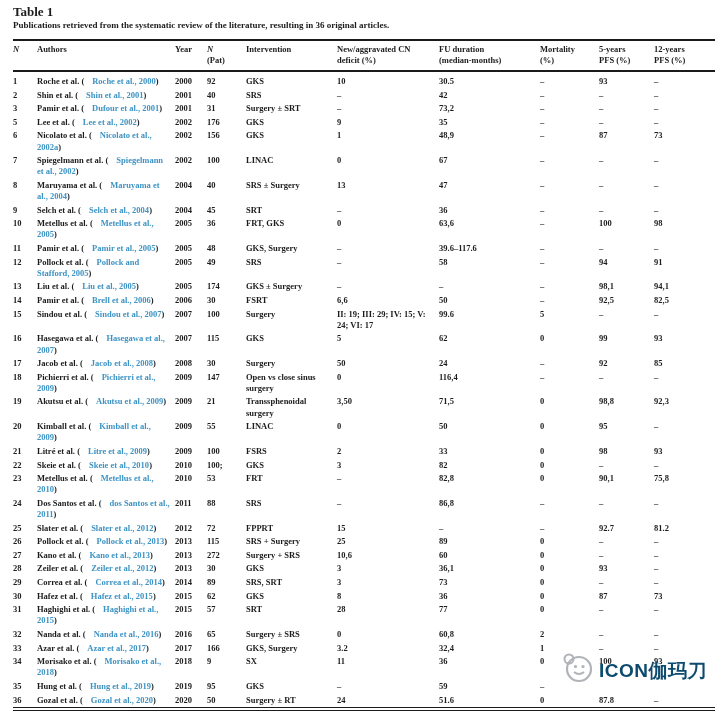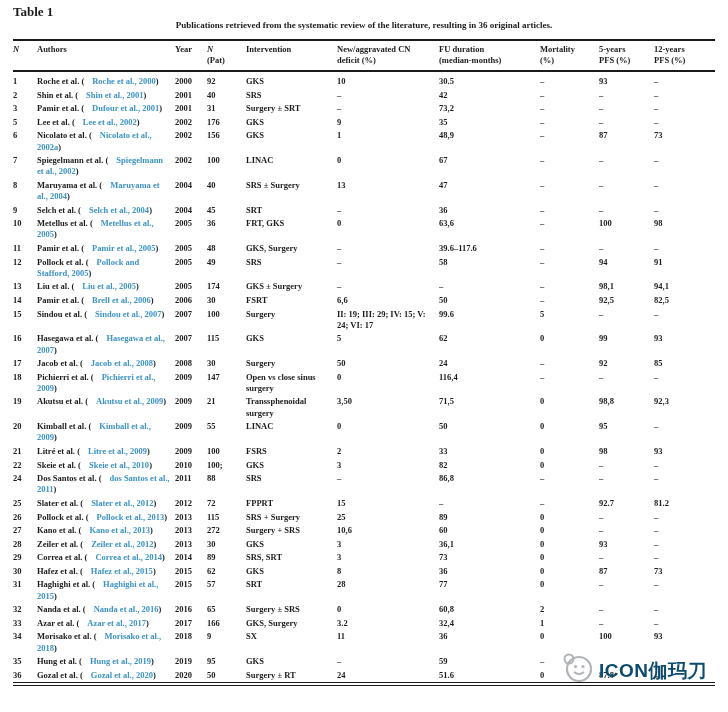--- a/index.html
+++ b/index.html
@@ -12,21 +12,20 @@
     overflow:hidden;
     box-sizing:border-box;
     padding:6px 13px 0 13px;
   }
   .table-label{
     font-size:13px;font-weight:700;line-height:12px;
   }
   .caption{
     font-size:9px;font-weight:700;line-height:11px;
     margin:2px 0 8px 0;
-    text-align:center;
   }
   table.pub{
     width:702px;
     border-collapse:collapse;
     table-layout:fixed;
     border-top:2px solid #1a1a1a;
     border-bottom:4px double #1a1a1a;
     font-size:8.5px;
   }
   col.c-n{width:24px;}
@@ -351,20 +350,32 @@
           <td>2010</td>
           <td>100;</td>
           <td>GKS</td>
           <td>3</td>
           <td>82</td>
           <td>0</td>
           <td>–</td>
           <td>–</td>
         </tr>
         <tr>
+          <td>23</td>
+          <td><span>Metellus et al.</span> (<span class="cite">Metellus et al., 2010</span>)</td>
+          <td>2010</td>
+          <td>53</td>
+          <td>FRT</td>
+          <td>–</td>
+          <td>82,8</td>
+          <td>0</td>
+          <td>90,1</td>
+          <td>75,8</td>
+        </tr>
+        <tr>
           <td>24</td>
           <td><span>Dos Santos et al.</span> (<span class="cite">dos Santos et al., 2011</span>)</td>
           <td>2011</td>
           <td>88</td>
           <td>SRS</td>
           <td>–</td>
           <td>86,8</td>
           <td>–</td>
           <td>–</td>
           <td>–</td>

